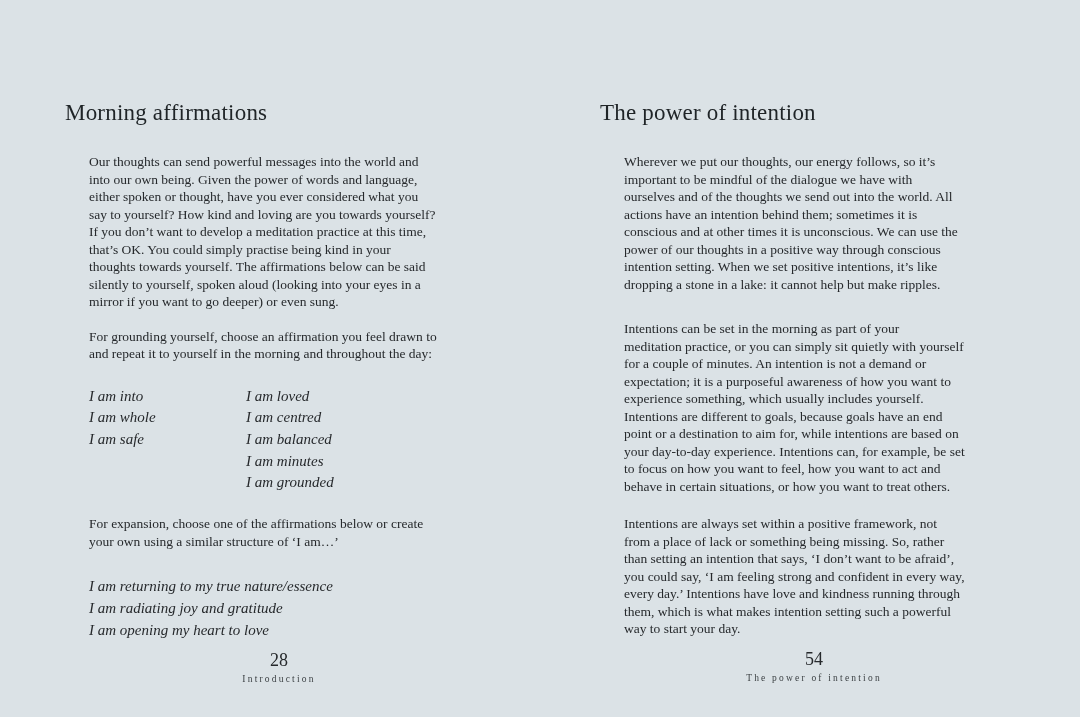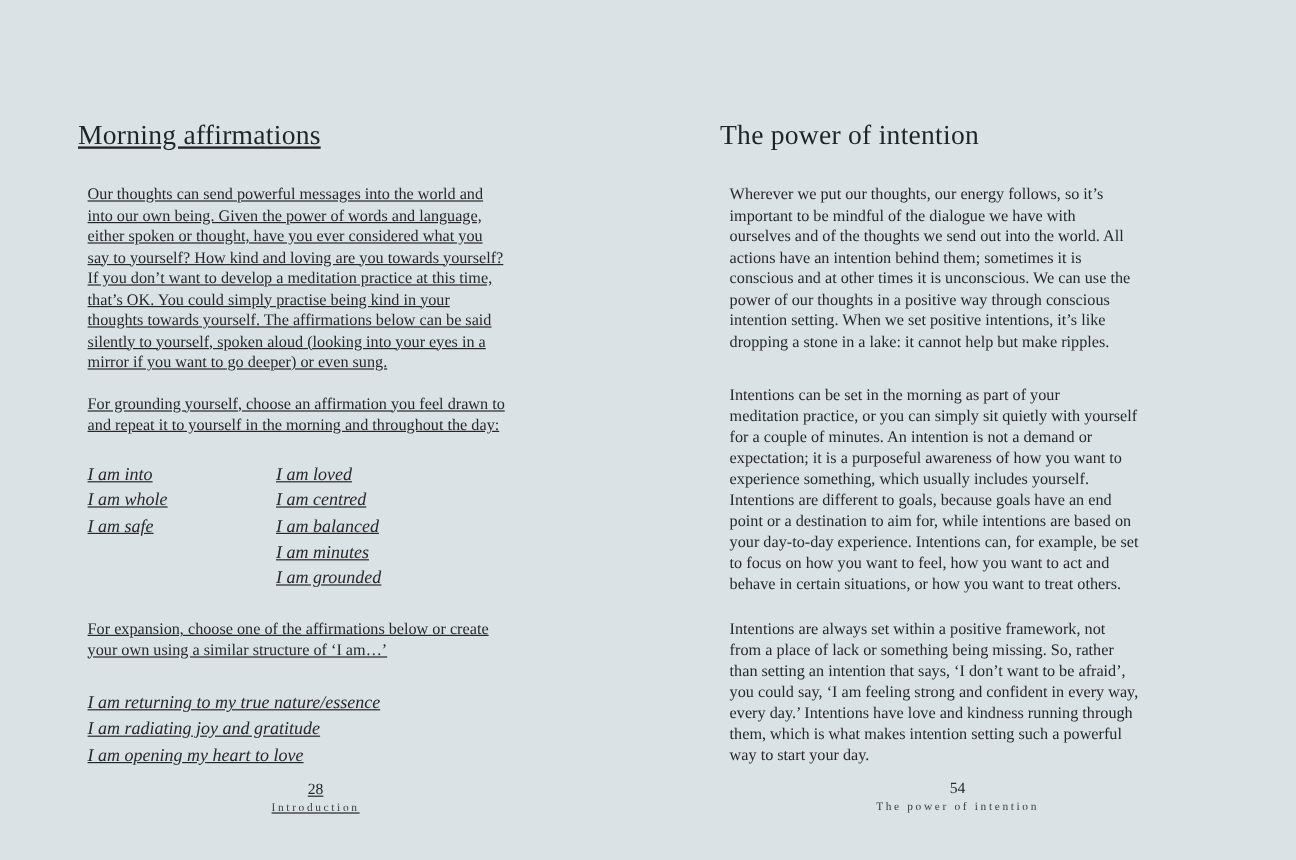--- a/index.html
+++ b/index.html
@@ -12,30 +12,30 @@
     position: relative;
     width: 1080px; height: 717px;
     background: #dbe2e6;
     color: #26292c;
   }
   .page {
     position: absolute;
     top: 100px;
     width: 400px;
   }
-  .page-left  { left: 65px; text-decoration: underline; }
+  .page-left  { left: 65px; }
   .page-right { left: 600px; }
   .page-title {
     font-size: 23px;
     font-weight: 400;
     color: #1f2427;
     letter-spacing: 0.2px;
   }
   .body-block {
-    margin-left: 8px;
+    margin-left: 24px;
     margin-top: 27px;
     width: 380px;
   }
   .para {
     font-size: 13.5px;
     line-height: 17.5px;
     white-space: pre-line;
     color: #26292c;
   }
   .para + .para { margin-top: 17px; }
@@ -55,21 +55,21 @@
   .expansion-intro { margin-top: 21px; }
   .affirm-list { margin-top: 25px; }
   .affirm-list .affirm-item { line-height: 22px; }
   .page-footer {
     text-align: center;
     margin-top: 9px;
   }
   .page-left  .page-footer { margin-top: 9px; }
   .page-right .page-footer { margin-top: 11px; }
   .page-number {
-    font-size: 13px;
+    font-size: 18px;
     color: #26292c;
   }
   .footer-label {
     margin-top: 3px;
     font-size: 9.5px;
     letter-spacing: 2.2px;
     color: #3a3f42;
   }
 </style>
 </head>

